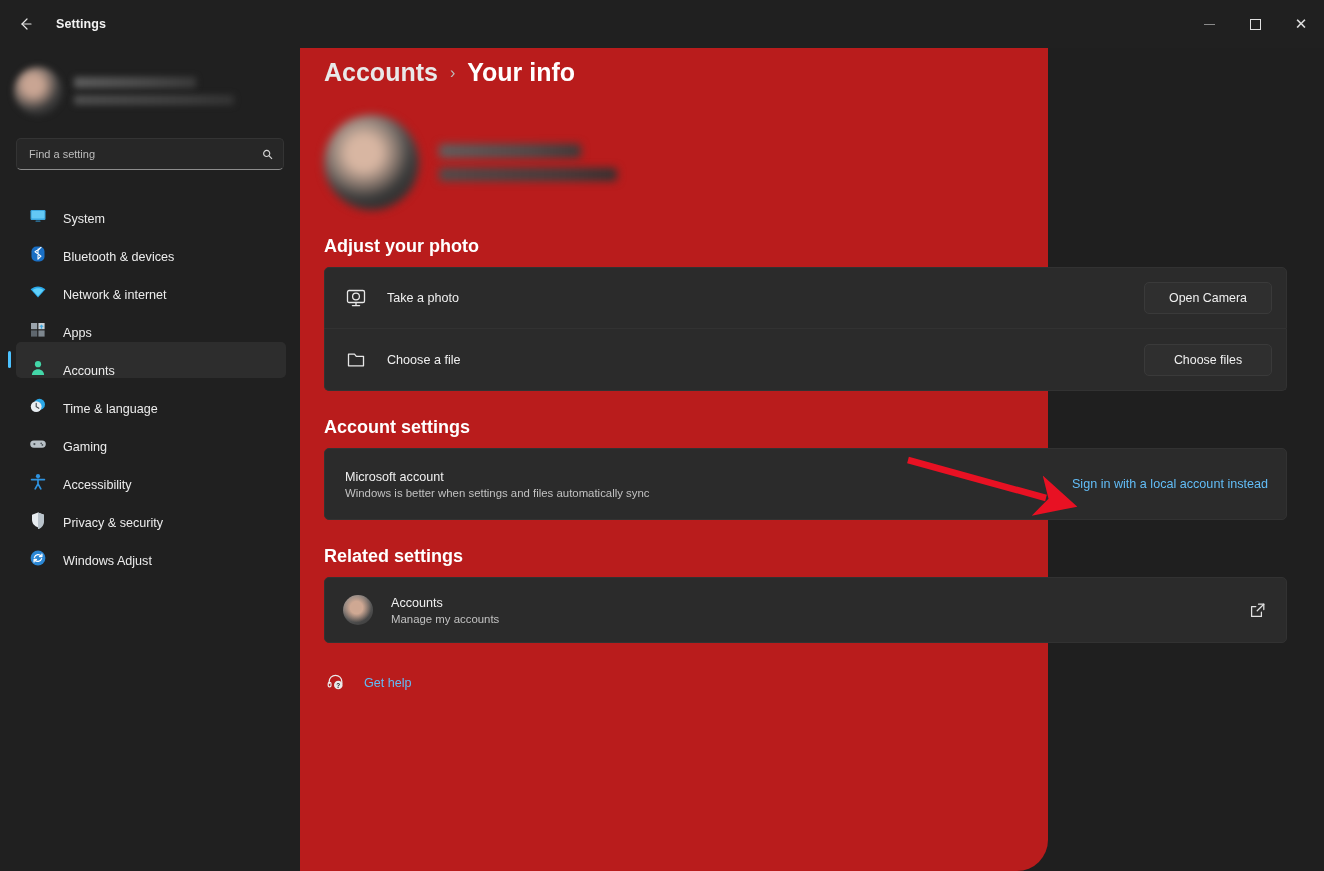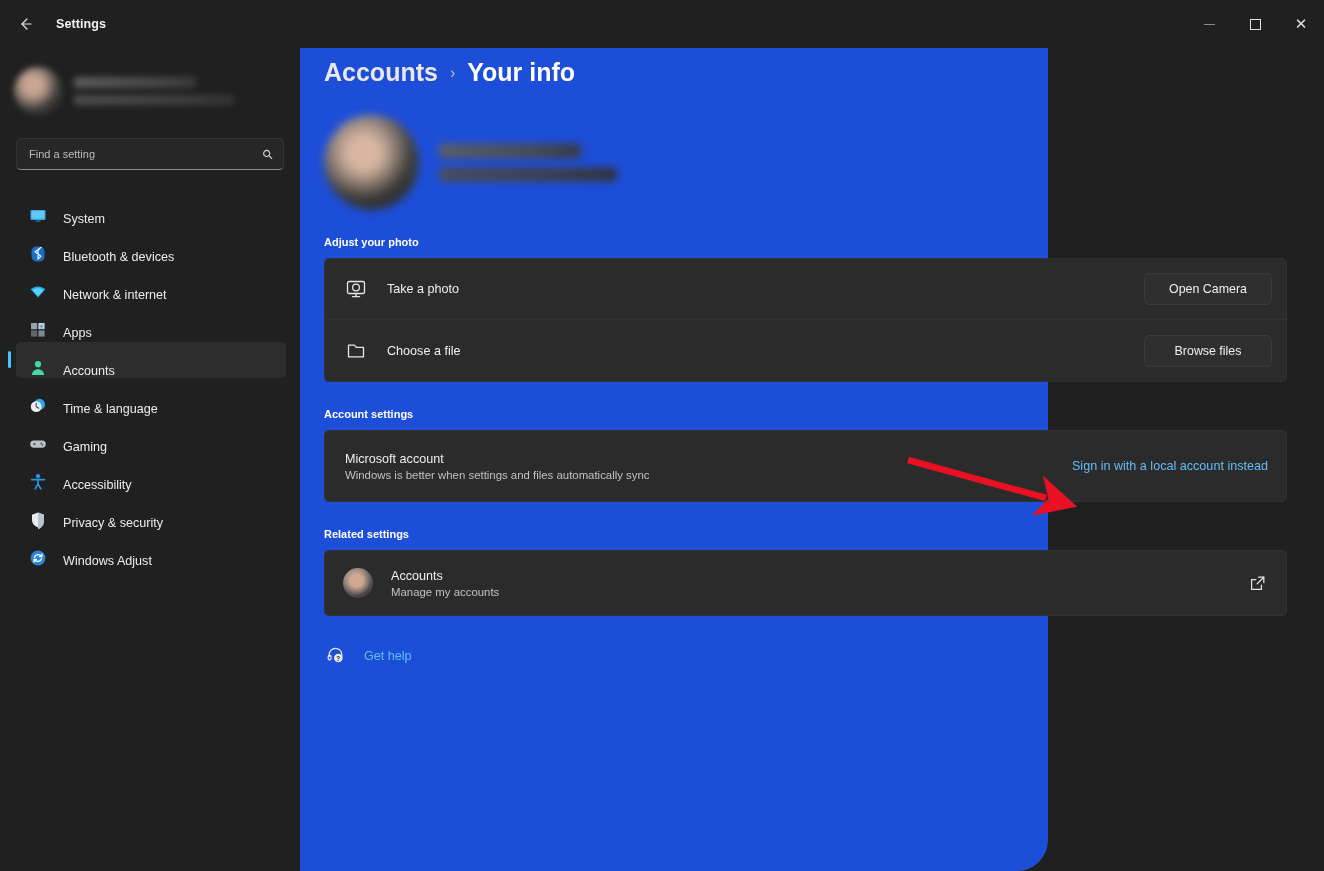--- a/index.html
+++ b/index.html
@@ -5,21 +5,21 @@
   * { box-sizing: border-box; margin: 0; padding: 0; }
   html, body {
     width: 1324px; height: 871px;
     background: #1f1f1f;
     font-family: "Liberation Sans", sans-serif;
     overflow: hidden;
   }
   #app {
     position: relative;
     width: 1048px; height: 871px;
-    background: #1d4ed8;
+    background: #b91c1c;
     border-radius: 31px;
   }
 
   
   .titlebar {
     position: absolute; top: 0; left: 0;
     width: 1324px; height: 48px;
     display: flex; align-items: center;
     background: #202020;
   }
@@ -131,21 +131,21 @@
       linear-gradient(155deg,#7b7b7b 0%,#555 30%,#3d3d3d 62%,#2c2c2c 100%);
     filter: blur(4.5px);
     flex: 0 0 auto;
   }
   .bigprofile-text { margin-left: 20px; display: flex; flex-direction: column; gap: 10px; }
   .bigprofile-text .bl { filter: blur(4.2px); border-radius: 3px; }
   .bl.b1 { width: 142px; height: 14px; background: linear-gradient(90deg,#5f5f5f,#4b4b4b 65%,#3a3a3a); }
   .bl.b2 { width: 178px; height: 13px; background: linear-gradient(90deg,#4d4d4d,#3d3d3d 70%,#313131); }
 
   .sectitle {
-    font-size: 11px; font-weight: 600; color: #ffffff;
+    font-size: 18px; font-weight: 600; color: #ffffff;
     margin: 26px 0 10px 24px;
   }
   .card {
     margin: 0 37px 0 24px;
     background: #2b2b2b;
     border: 1px solid #323232;
     border-radius: 5px;
     height: 62px;
     display: flex; align-items: center;
     padding: 0 14px 0 18px;
@@ -389,21 +389,21 @@
     <div class="card last">
       <span class="card-icon">
         <svg width="22" height="22" viewBox="0 0 22 22" fill="none">
           <path d="M3.5 5.2h6l1.8 2.1h7.2v9.5H3.5V5.2z" stroke="#e8e8e8" stroke-width="1.3" stroke-linejoin="round"></path>
         </svg>
       </span>
       <div class="card-texts">
         <span class="card-label">Choose a file</span>
       </div>
       <div class="spacer"></div>
-      <button class="btn">Browse files</button>
+      <button class="btn">Choose files</button>
     </div>
 
     <div class="sectitle">Account settings</div>
 
     <div class="card single account">
       <div class="card-texts" style="margin-left:2px">
         <span class="card-label">Microsoft account</span>
         <span class="card-sub">Windows is better when settings and files automatically sync</span>
       </div>
       <div class="spacer"></div>

